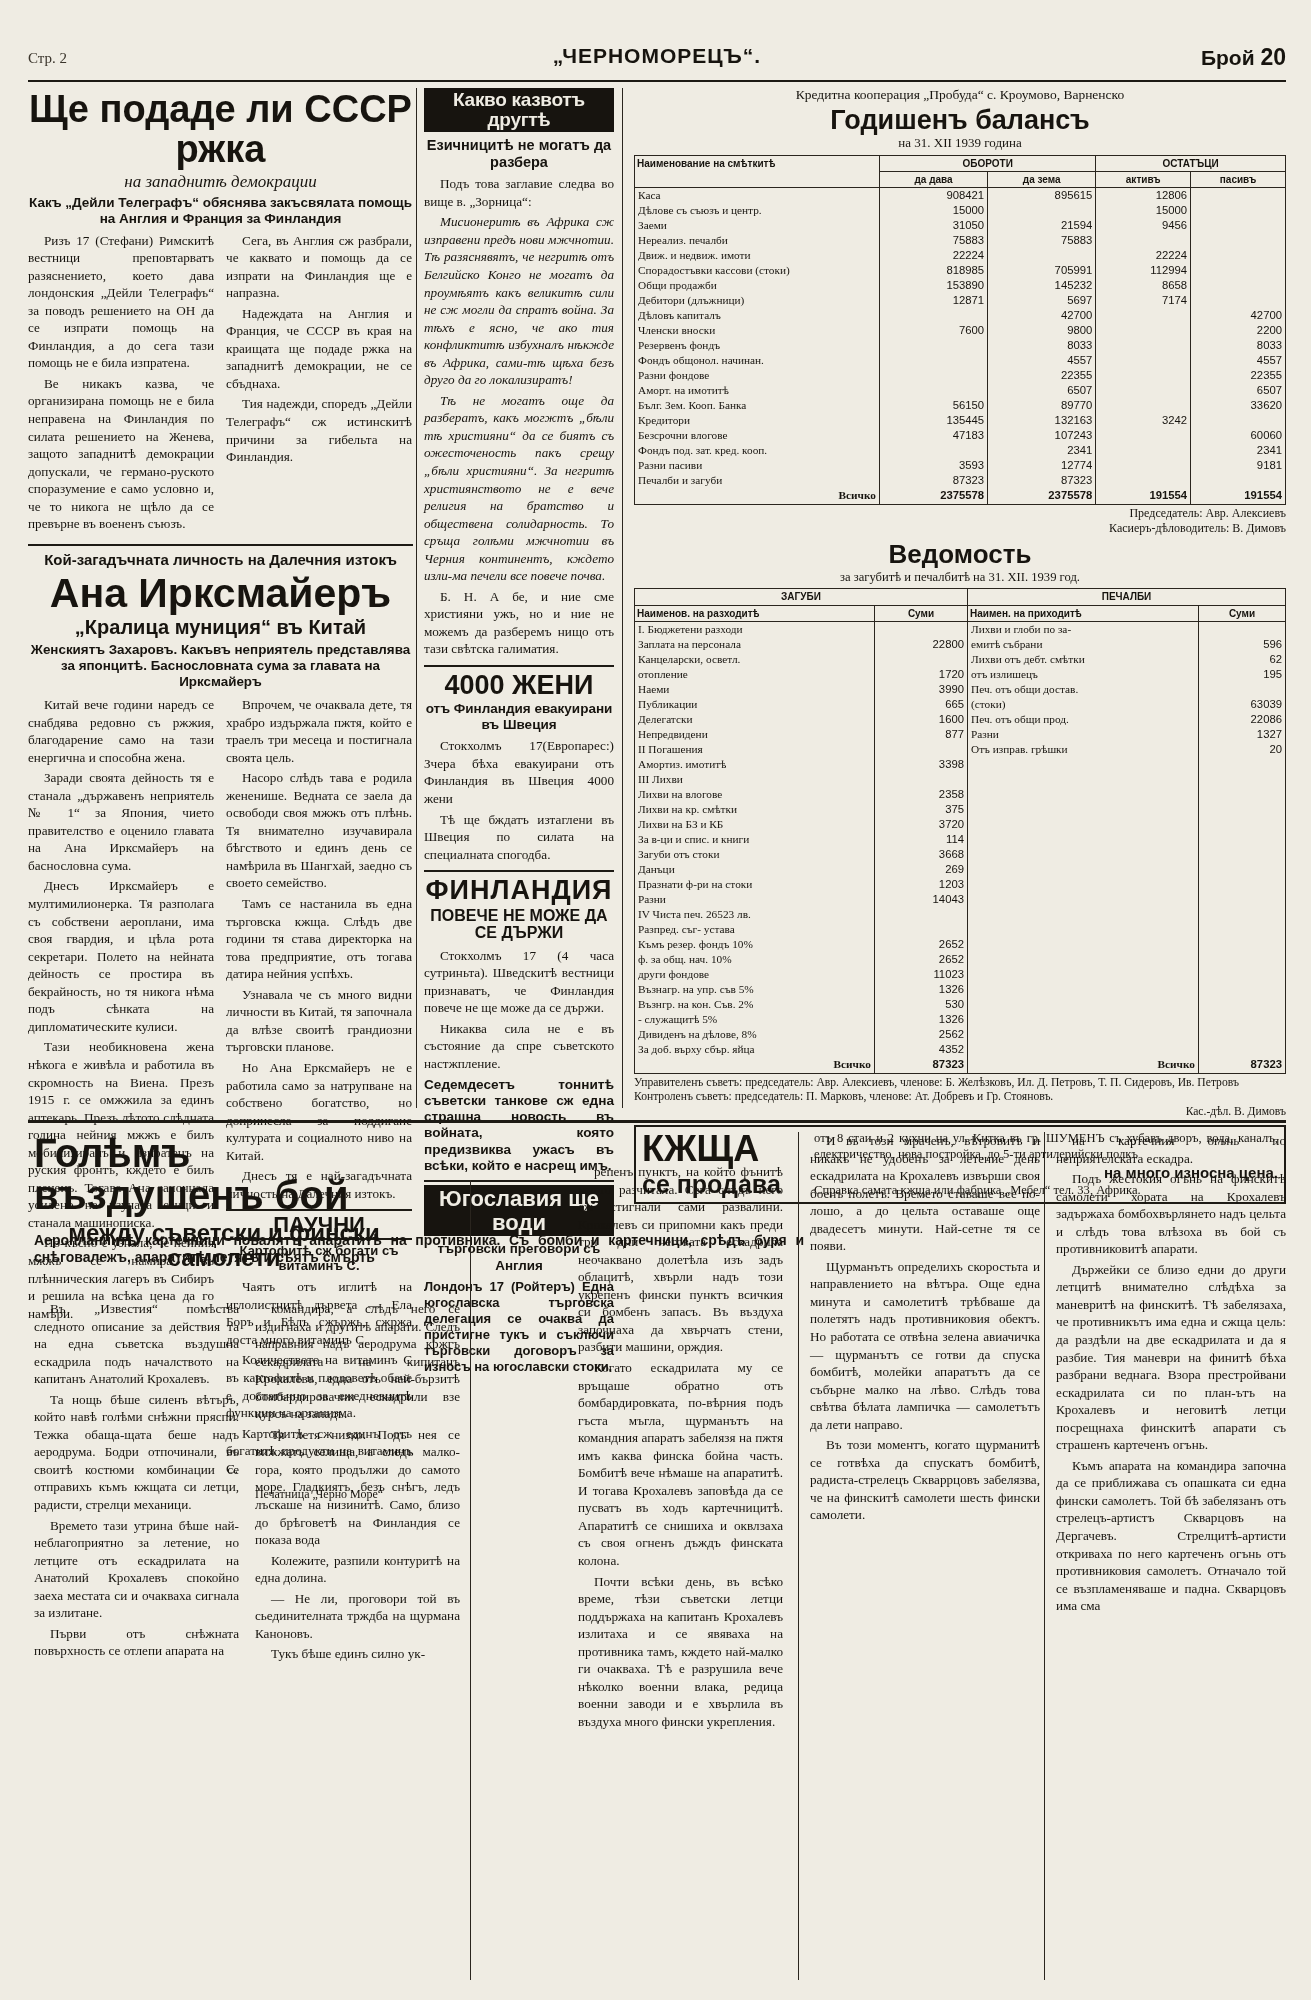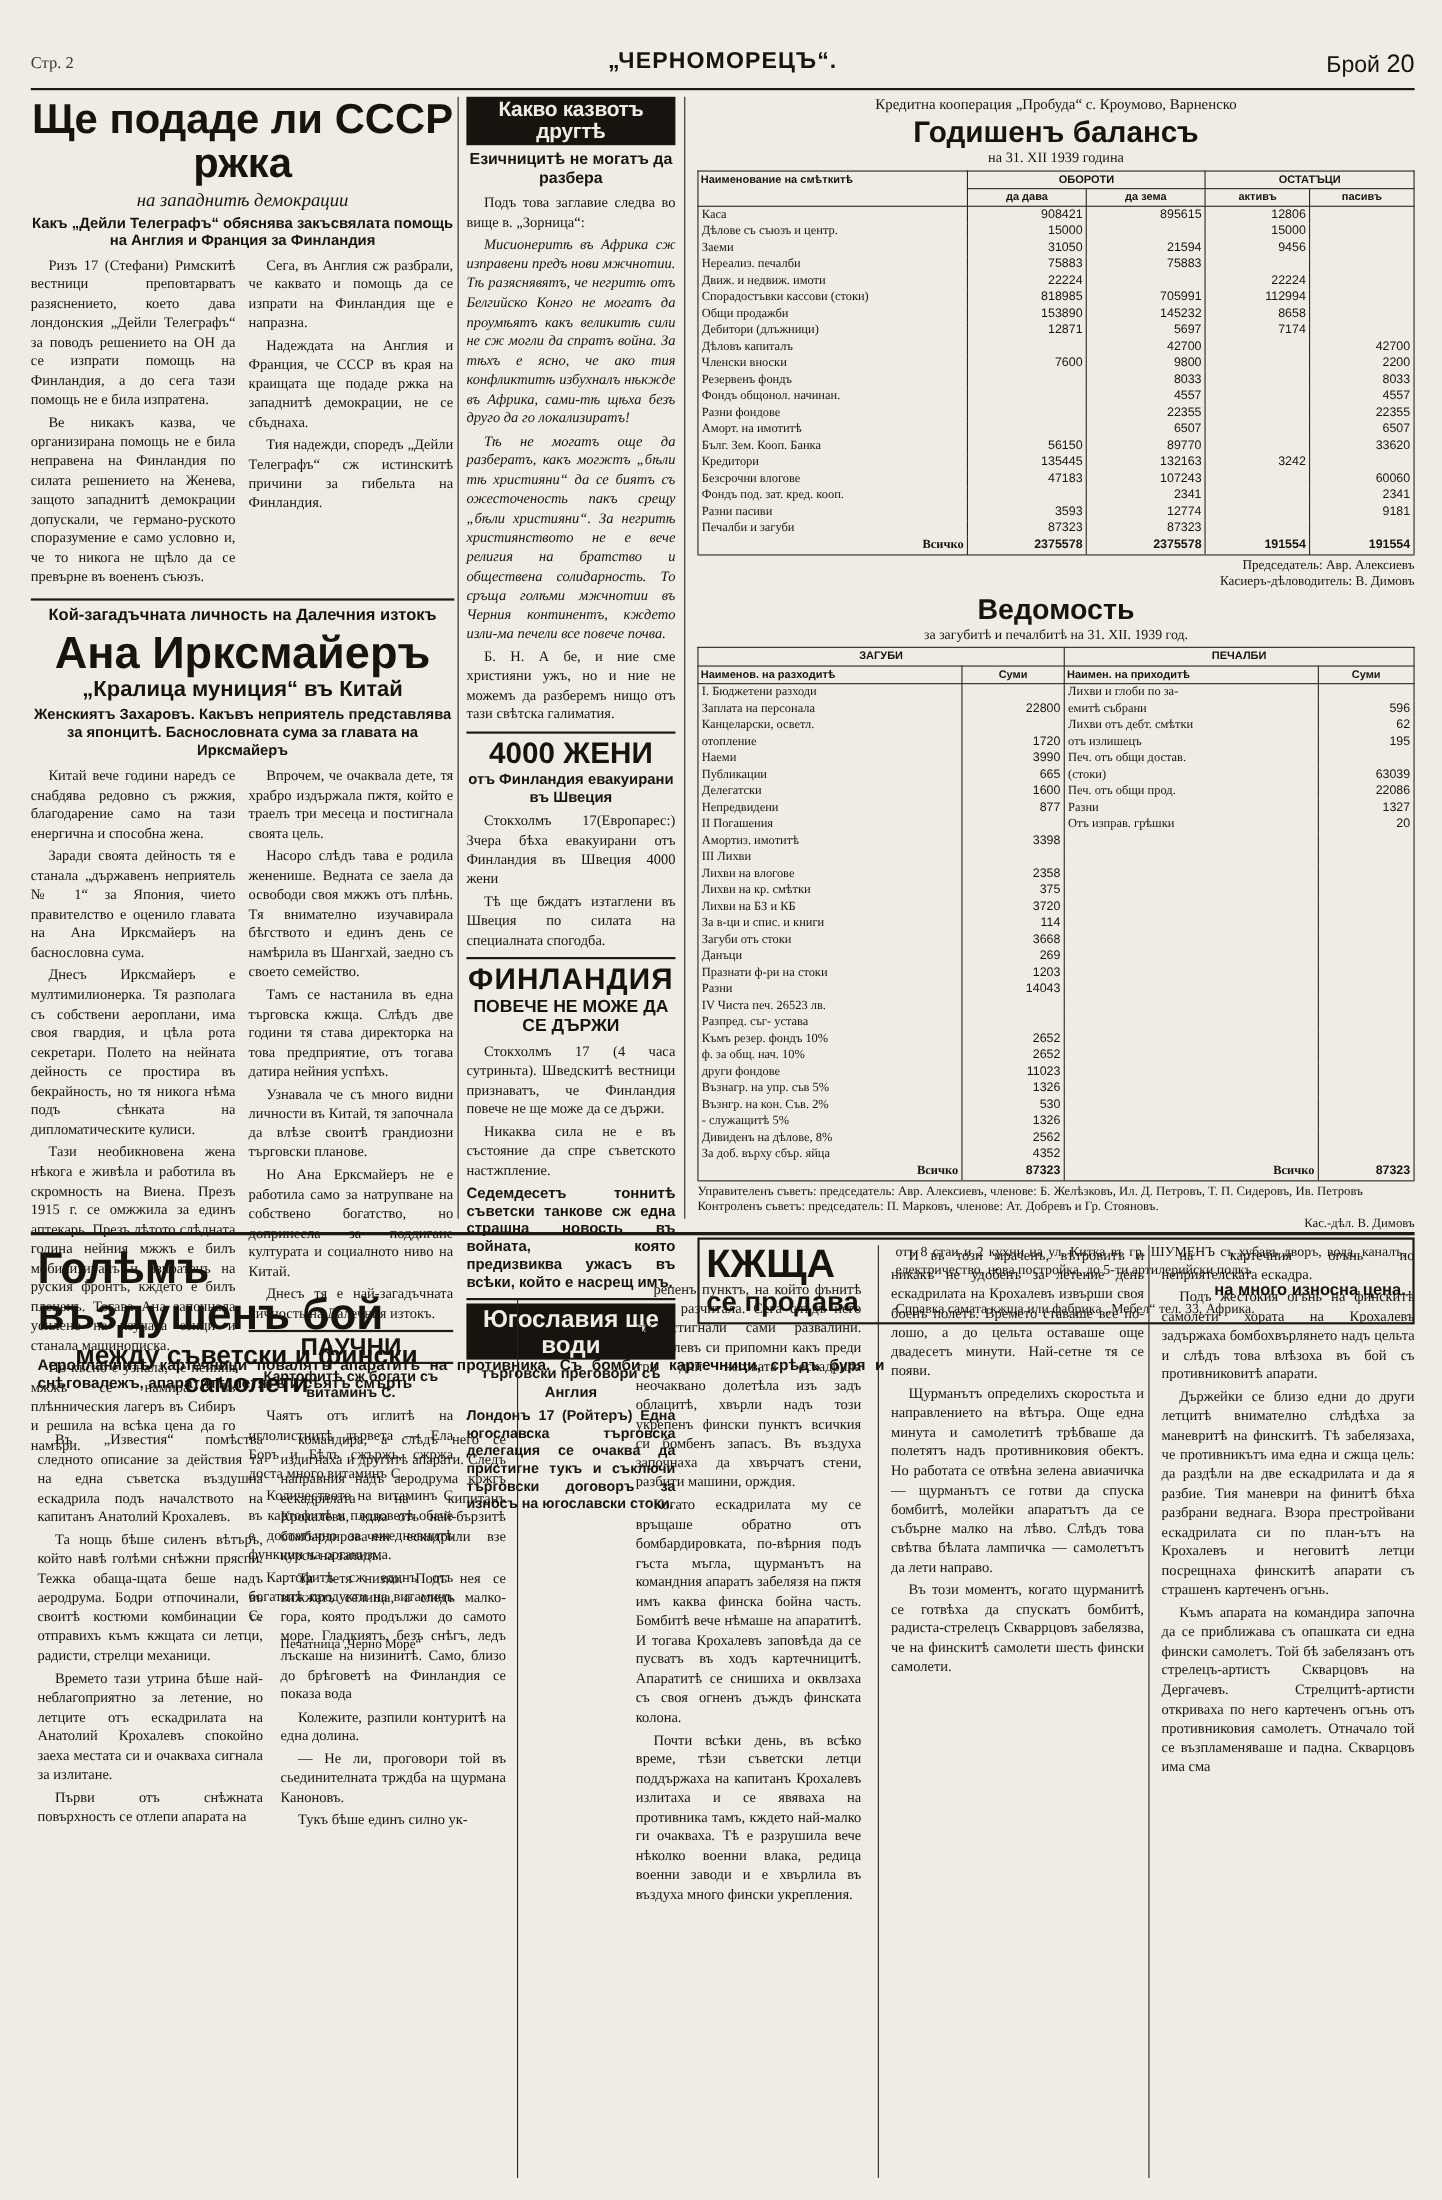--- a/index.html
+++ b/index.html
@@ -22,21 +22,21 @@
   #masthead{
     position:absolute;left:28px;top:44px;width:1258px;height:34px;
   }
   #masthead .pg{position:absolute;left:0;top:6px;font-size:15px;color:#3a342b;}
   #masthead .title{
     position:absolute;left:0;right:0;top:0;text-align:center;
     font-family:"Liberation Sans", sans-serif;font-weight:bold;font-size:21px;letter-spacing:1px;
   }
   #masthead .issue{
     position:absolute;right:0;top:0;font-family:"Liberation Sans", sans-serif;
-    font-weight:normal;font-size:21px;
+    font-weight:bold;font-size:21px;
   }
   #masthead .issue .num{font-size:23px;}
   .hrule-top{position:absolute;left:28px;top:80px;width:1258px;border-top:2px solid #1d1a14;}
   
   .col{position:absolute;font-size:13.2px;line-height:1.33;}
   .col p{margin:0 0 3px 0;text-indent:16px;text-align:justify;}
   .col p.noind{text-indent:0;}
   .hdl{
     font-family:"Liberation Sans", sans-serif;font-weight:bold;text-align:center;
     line-height:1.05;

